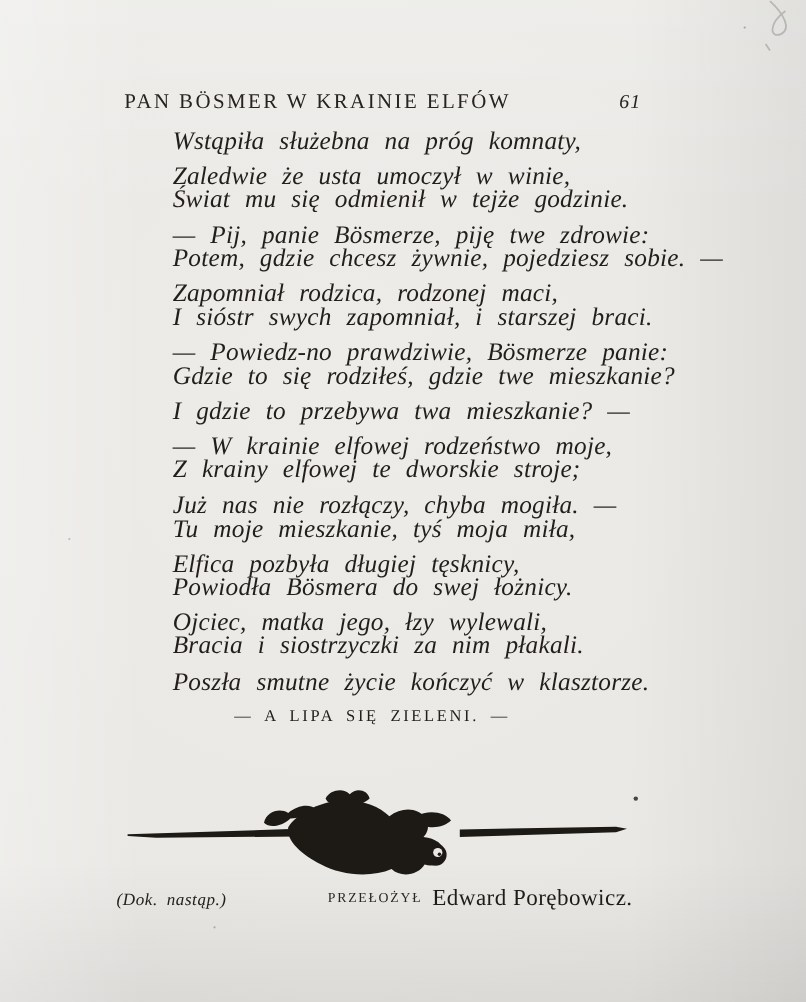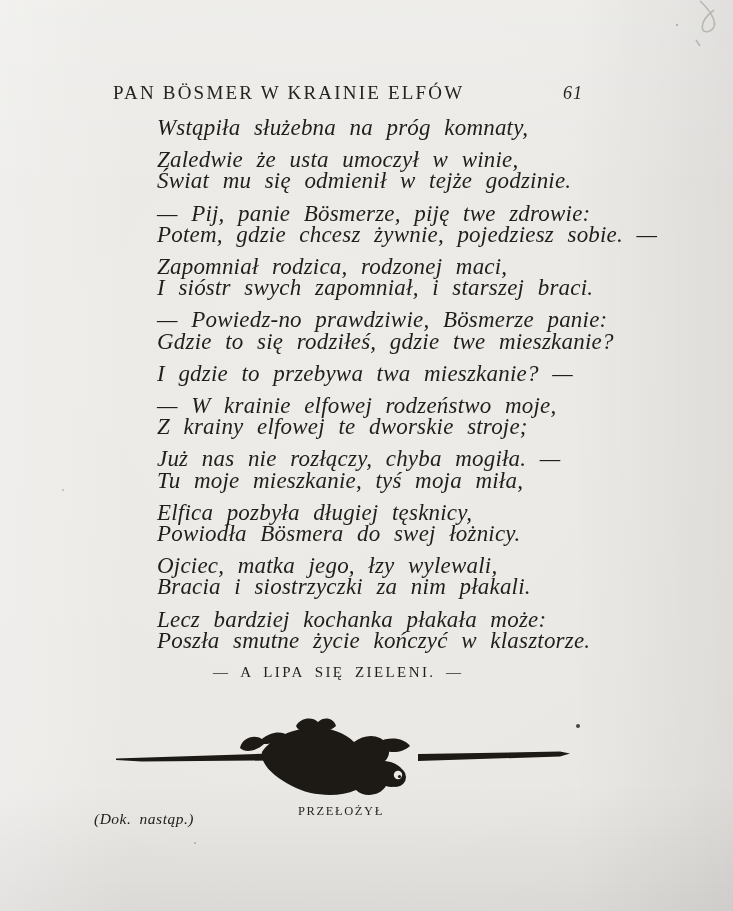--- a/index.html
+++ b/index.html
@@ -36,21 +36,21 @@
   .line{
     display:block;font-style:italic;font-size:23px;line-height:21.2px;
     word-spacing:0.33em;letter-spacing:0.2px;white-space:nowrap;color:#221f1b;
   }
   .closing{
     margin:13px 0 0 56px;font-size:15px;
     letter-spacing:2.4px;word-spacing:0.3em;color:#221f1b;
   }
   .divider{position:absolute;left:112px;top:718px;}
   .footer-note{
-    position:absolute;left:94px;top:810px;
+    position:absolute;left:106px;top:810px;
     font-style:italic;font-size:15.5px;letter-spacing:0.5px;word-spacing:0.25em;
   }
   .translator{
     position:absolute;left:298px;top:804px;
     display:flex;align-items:center;white-space:nowrap;
   }
   .translator .prefix{
     font-size:12.5px;letter-spacing:1.6px;margin-right:9px;color:#2a2723;
   }
   .translator .name{
@@ -106,21 +106,20 @@
     </div>
     <div class="stanza">
       <span class="line">Elfica pozbyła długiej tęsknicy,</span>
       <span class="line">Powiodła Bösmera do swej łożnicy.</span>
     </div>
     <div class="stanza">
       <span class="line">Ojciec, matka jego, łzy wylewali,</span>
       <span class="line">Bracia i siostrzyczki za nim płakali.</span>
     </div>
     <div class="stanza">
-      <span class="line">Lecz bardziej kochanka płakała może:</span>
       <span class="line">Poszła smutne życie kończyć w klasztorze.</span>
     </div>
     <div class="closing">— A LIPA SIĘ ZIELENI. —</div>
   </div>
 
   <svg class="divider" width="470" height="80" viewBox="0 0 470 80" aria-hidden="true">
     <g fill="#1d1a16">
 
       <path d="M4,40.5 L158,35.5 L158,42.5 L30,43.5 L4,42 Z"></path>
 
@@ -143,20 +142,21 @@
 
     <circle cx="284" cy="59" r="10" fill="#1d1a16"></circle>
     <circle cx="286" cy="57" r="4.2" fill="#e9e8e5"></circle>
     <circle cx="287.5" cy="58.5" r="1.6" fill="#1d1a16"></circle>
   </svg>
 
   <div class="footer-note">(Dok. nastąp.)</div>
 
   <div class="translator">
     <span class="prefix">PRZEŁOŻYŁ</span>
+    <span class="name">Edward Porębowicz.</span>
   </div>
 
   <svg class="pencil" width="47" height="62" viewBox="0 0 47 62" aria-hidden="true">
     <path d="M14,1 C26,12 34,26 24,31 C14,35 12,22 28,10 M10,40 l4,6" fill="none" stroke="#a9a8a4" stroke-width="1.6" opacity="0.75"></path>
   </svg>
 
   <span class="speck s1"></span>
   <span class="speck s2"></span>
   <span class="speck s3"></span>
   <span class="speck s4"></span>

